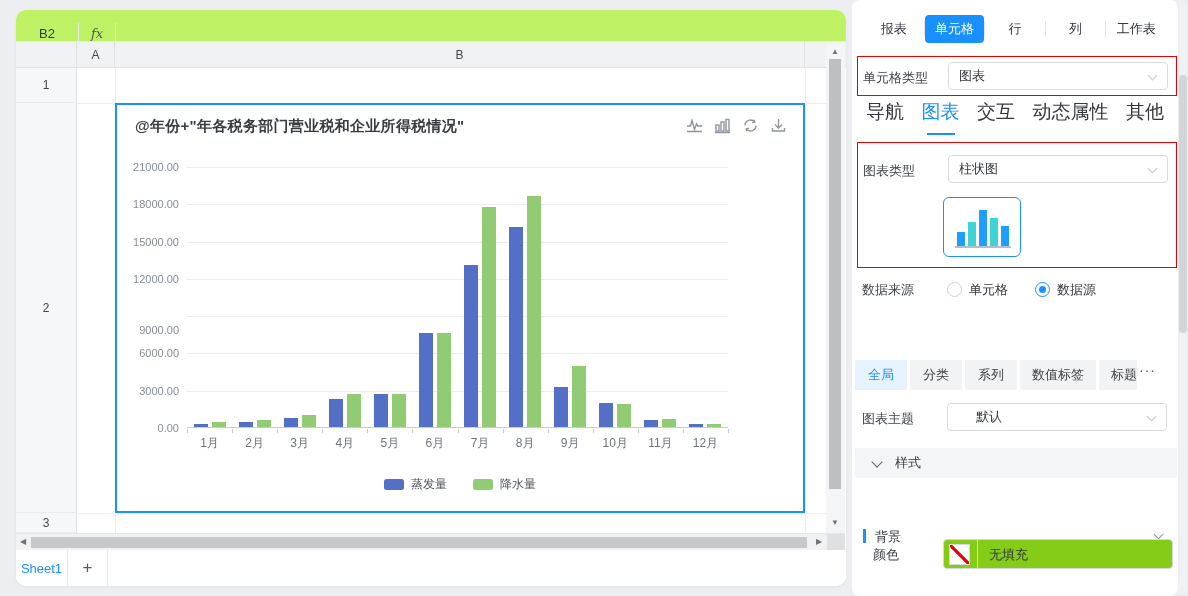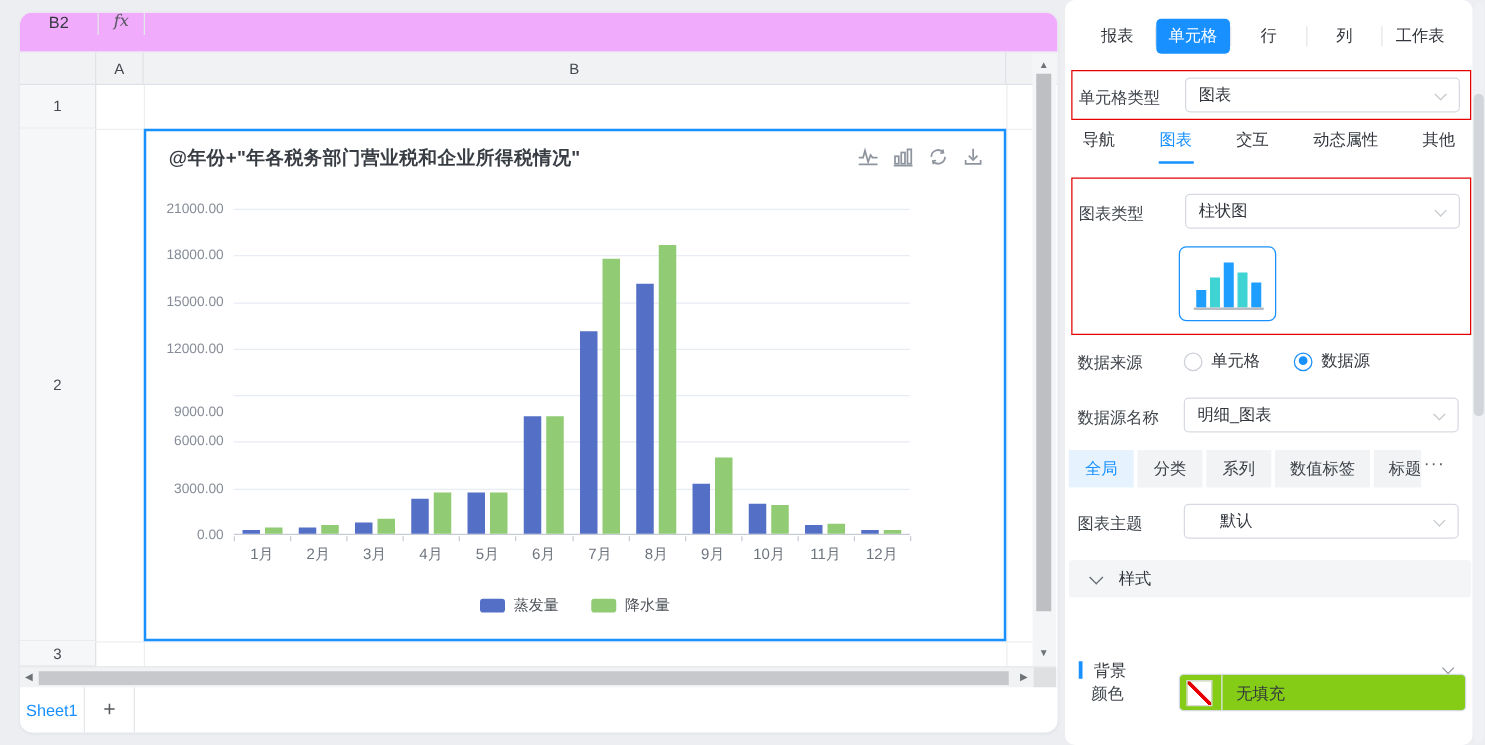--- a/index.html
+++ b/index.html
@@ -2,21 +2,21 @@
 <html><head>
 <meta charset="utf-8">
 <style>
   * { margin:0; padding:0; box-sizing:border-box; }
   html,body { width:1188px; height:596px; overflow:hidden; }
   body { background:#ECEEF2; font-family:"Liberation Sans", sans-serif; position:relative; color:#3a3f45; }
   .abs { position:absolute; }
 
   
   .sheet-card { position:absolute; left:16px; top:10px; width:830px; height:576px; background:#fff; border-radius:10px; overflow:hidden; box-shadow:0 1px 3px rgba(20,30,50,.06); }
-  .formula-bar { position:absolute; left:0; top:0; right:0; height:32px; background:#f0abfc; border-bottom:1px solid #E9EBEE; display:flex; align-items:flex-start; }
+  .formula-bar { position:absolute; left:0; top:0; right:0; height:32px; background:#bef264; border-bottom:1px solid #E9EBEE; display:flex; align-items:flex-end; }
   .cell-ref { width:62px; text-align:center; font-size:13px; color:#35393f; }
   .fdiv { width:1px; height:18px; background:#E4E6EA; }
   .fx-btn { width:36px; text-align:center; font-style:italic; font-family:"DejaVu Serif", serif; font-size:13px; color:#55595f; }
   .formula-input { flex:1; height:100%; }
 
   .col-headers { position:absolute; left:0; top:32px; right:0; height:26px; background:#F1F2F4; border-bottom:1px solid #DFE2E6; }
   .col-head { position:absolute; top:0; height:100%; display:flex; align-items:center; justify-content:center; font-size:12px; color:#45494f; }
   .ch-corner { left:0; width:61px; border-right:1px solid #DFE2E6; }
   .ch-a { left:61px; width:38px; border-right:1px solid #DFE2E6; }
   .ch-b { left:99px; width:690px; border-right:1px solid #DFE2E6; }
@@ -70,21 +70,21 @@
 
   .redbox { position:absolute; border:1px solid #E60000; }
   .rb1 { left:5px; top:56px; width:320px; height:40px; }
   .rb2 { left:5px; top:142px; width:320px; height:126px; }
 
   .prop-label { position:absolute; left:10px; font-size:13px; color:#3f444b; }
   .select { position:absolute; left:95px; width:220px; height:28px; border:1px solid #D6DAE0; border-radius:4px; background:#fff; display:flex; align-items:center; padding:0 26px 0 10px; font-size:13px; color:#33373d; }
   .chev { position:absolute; right:11px; top:9px; width:7px; height:7px; border-right:1.4px solid #C3C7CD; border-bottom:1.4px solid #C3C7CD; transform:rotate(45deg); }
 
   .stabs { position:absolute; left:0; top:100px; width:100%; height:32px; display:flex; align-items:center; justify-content:space-between; padding:0 14px; }
-  .stab { font-size:13px; color:#33373d; position:relative; padding-bottom:8px; }
+  .stab { font-size:19px; color:#33373d; position:relative; padding-bottom:8px; }
   .stab.active { color:#1890FF; }
   .stab.active::after { content:""; position:absolute; left:50%; transform:translateX(-50%); bottom:-2px; width:28px; height:2px; background:#1890FF; }
 
   .type-icon { position:absolute; left:91px; top:197px; width:78px; height:60px; border:1px solid #1890FF; border-radius:6px; background:#fff; }
   .ti-base { position:absolute; left:11px; bottom:8px; width:56px; height:2px; background:#B9BDC3; }
   .ti-bar { position:absolute; bottom:10px; width:8px; }
   .ti-blue { background:#1E9FFF; }
   .ti-cyan { background:#3FD4D4; }
 
   .radio { width:15px; height:15px; border-radius:50%; border:1.5px solid #CDD1D7; background:#fff; display:inline-block; position:relative; vertical-align:middle; }
@@ -322,27 +322,20 @@
   <div class="abs" style="left:0; top:279px; width:100%; height:20px;">
     <div class="prop-label" style="top:2px;">数据来源</div>
     <span class="abs" style="left:95px; top:1px;">
       <span class="radio"></span><span class="radio-label">单元格</span>
     </span>
     <span class="abs" style="left:183px; top:1px;">
       <span class="radio sel"></span><span class="radio-label">数据源</span>
     </span>
   </div>
 
-  <div class="abs" style="left:0; top:318px; width:100%; height:28px;">
-    <div class="prop-label" style="top:7px;">数据源名称</div>
-    <div class="select" style="top:0;">
-      <span>明细_图表</span>
-      <span class="chev"></span>
-    </div>
-  </div>
 
   <div class="gtabs">
     <div class="gtab gw52 active">全局</div>
     <div class="gtab gw52">分类</div>
     <div class="gtab gw52">系列</div>
     <div class="gtab gw76">数值标签</div>
     <div class="gtab gw38">标题</div>
   </div>
   <div class="gmore">···</div>
 

